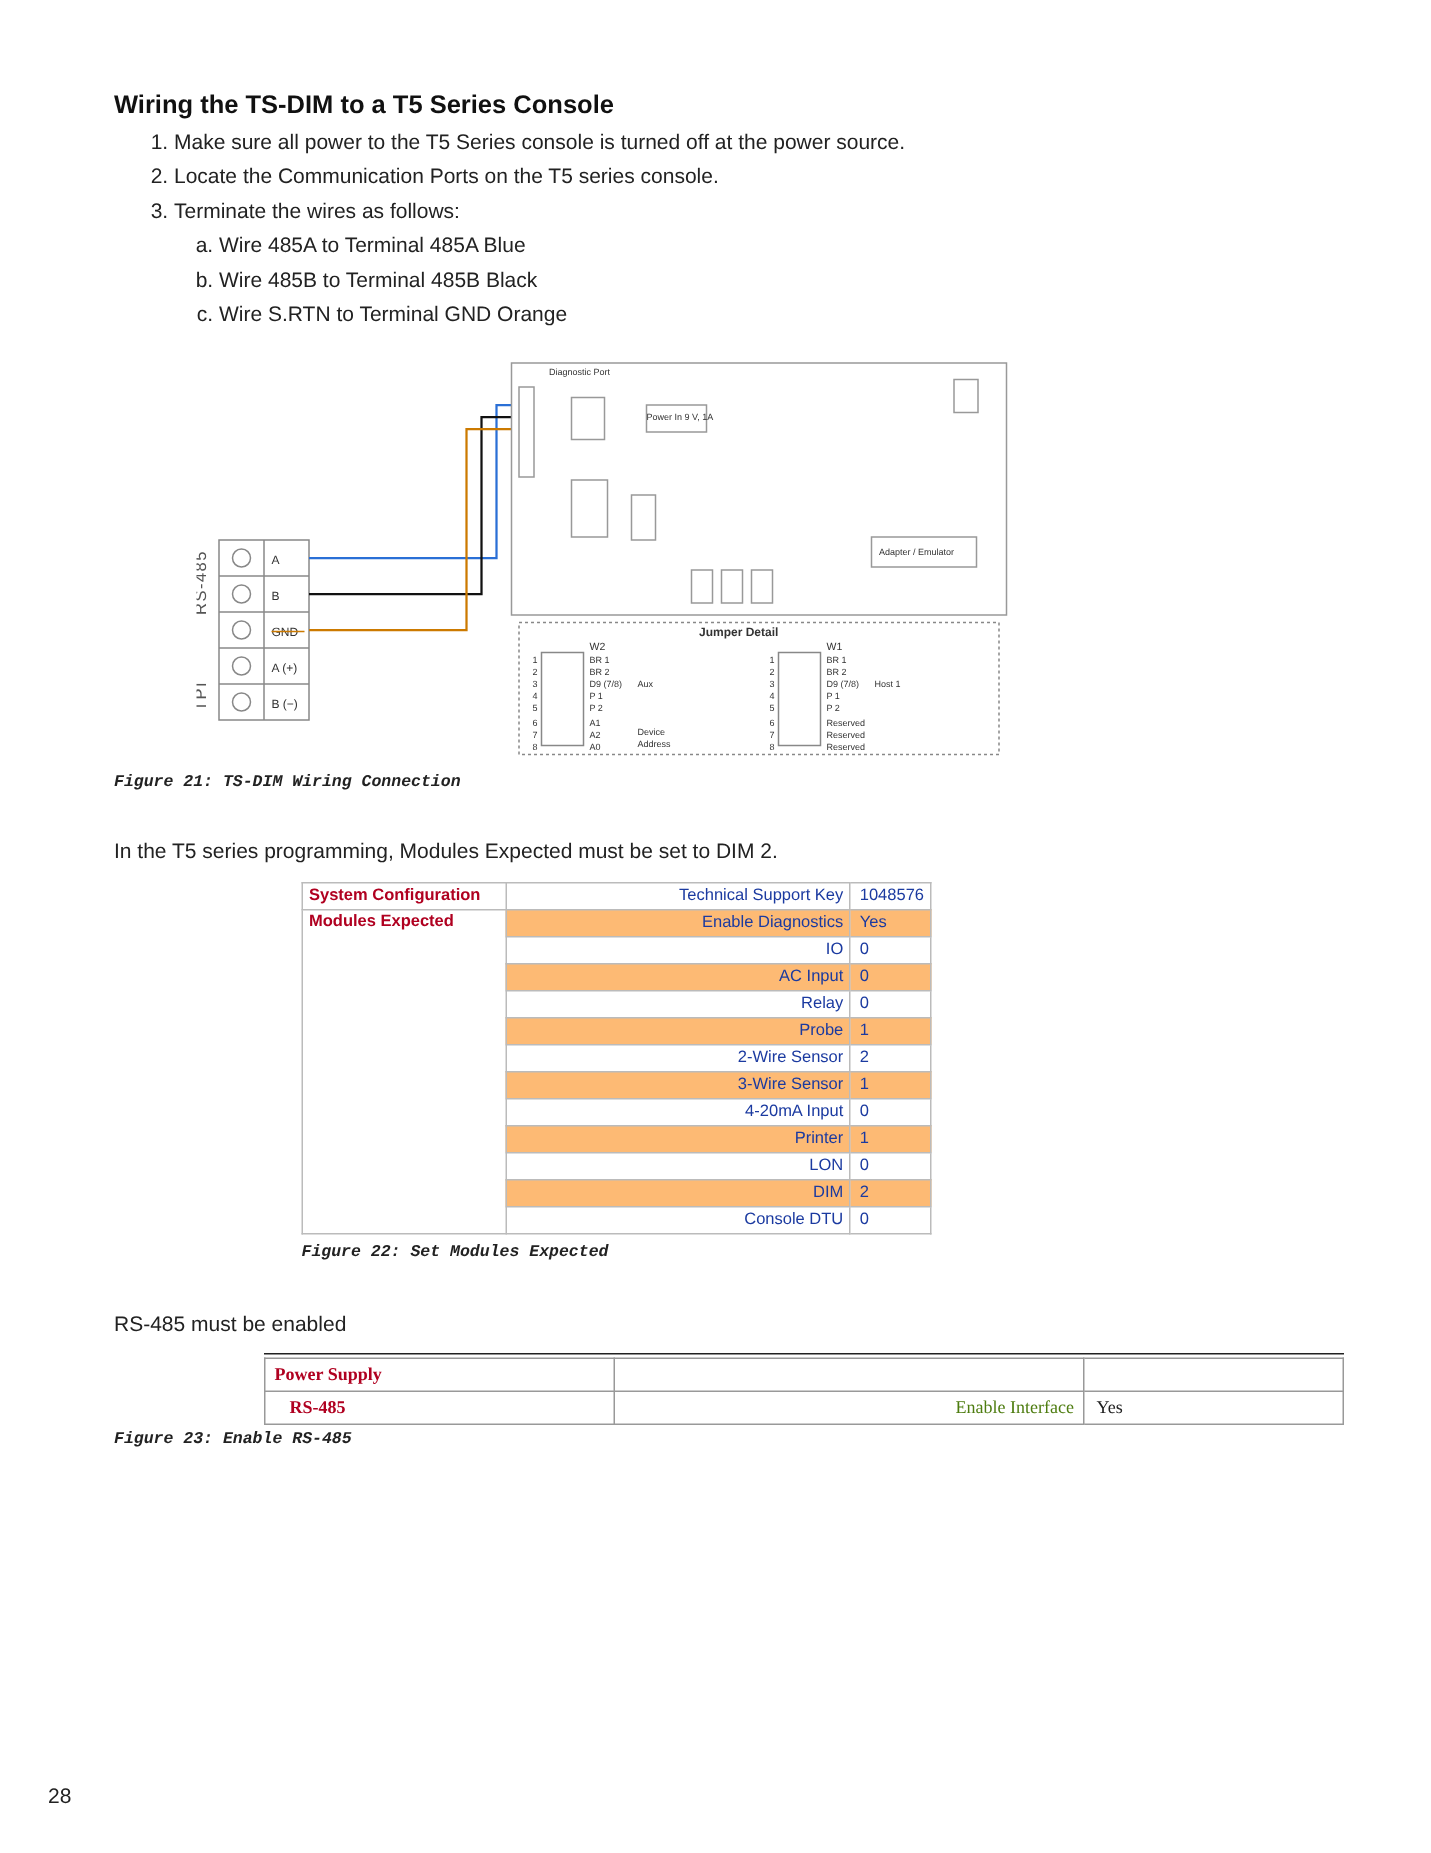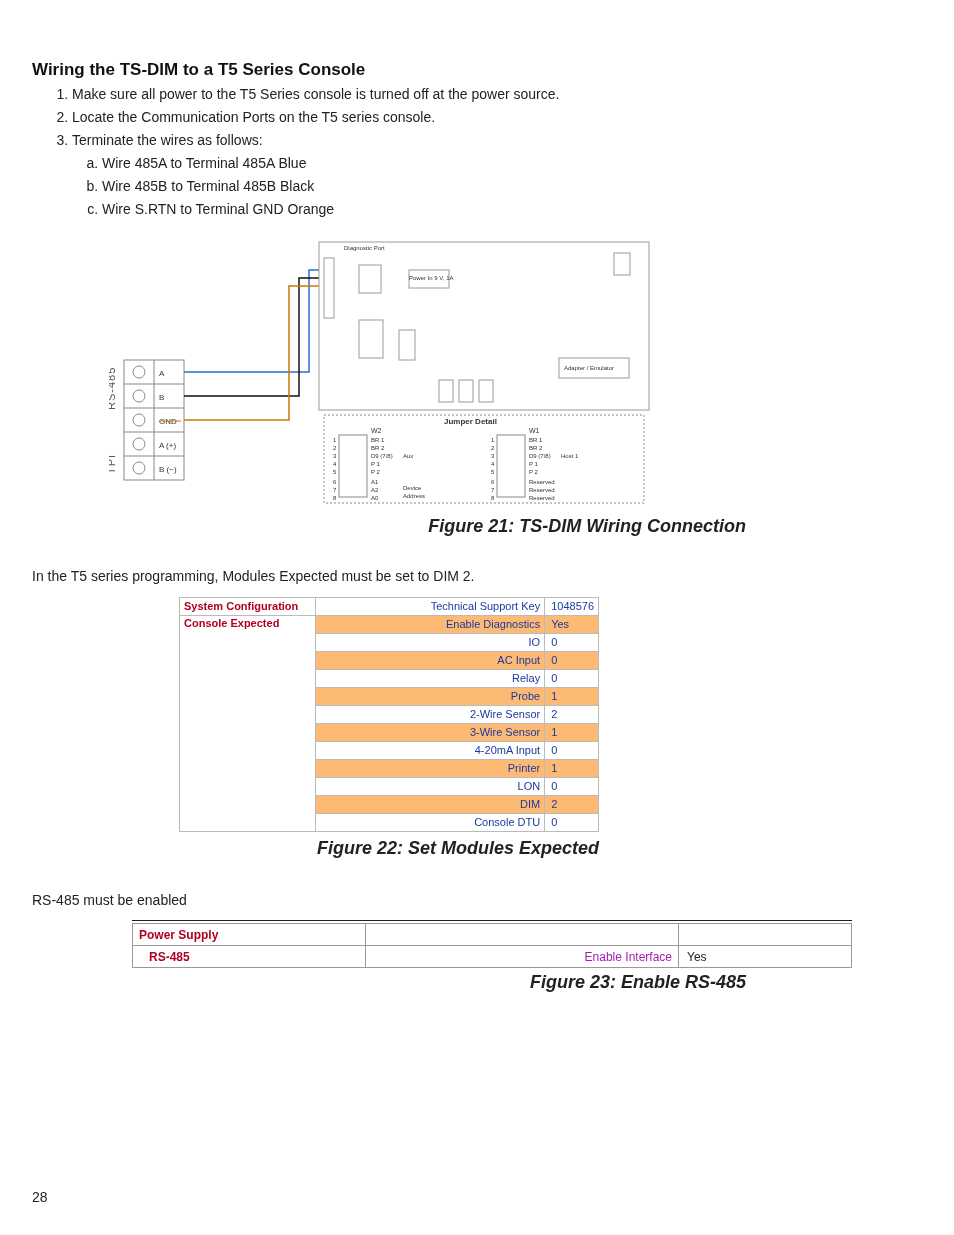--- a/index.html
+++ b/index.html
@@ -7,42 +7,42 @@
     margin: 0;
     padding: 0;
     font-family: Arial, Helvetica, sans-serif;
     background: #fff;
     color: #222;
   }
   .page {
     width: 794px;
     min-height: 1235px;
     box-sizing: border-box;
-    padding: 60px 48px 30px 32px;
+    padding: 60px 48px 30px 76px;
     position: relative;
   }
   h2.section {
     font-size: 17px;
     font-weight: bold;
     margin: 0 0 4px 0;
     color: #111;
   }
   .para { font-size: 14px; line-height: 1.4; margin: 0 0 10px 0; }
   .ol1 { margin: 4px 0 4px 40px; padding: 0; font-size: 14px; line-height: 1.5; }
   .ol1 li { margin-bottom: 2px; }
   .ola { list-style-type: lower-alpha; margin: 2px 0 6px 30px; padding: 0; }
   .note {
     font-size: 14px;
     line-height: 1.45;
     margin: 6px 0 18px 0;
     padding-left: 84px;
     text-indent: -40px;
   }
   .figure-wrap { text-align: center; margin: 10px 0 30px 0; }
-  .caption { font-weight: bold; font-style: italic; font-size: 18px; text-align: right; margin-top: 6px; }
+  .caption { font-weight: bold; font-style: italic; font-size: 11px; text-align: left; margin-top: 6px; font-family: Liberation Mono, monospace; }
 
   
   .fig21 { width: 560px; height: 280px; margin: 0 auto; position: relative; }
   .fig21 svg { width: 100%; height: 100%; }
   .lbl7 { font-size: 7px; fill: #333; font-family: Arial; }
   .lbl8 { font-size: 8px; fill: #333; font-family: Arial; }
   .lbl6 { font-size: 6px; fill: #333; font-family: Arial; }
   .vtxt { font-size: 11px; fill: #555; font-family: Arial; letter-spacing: 1px; }
 
   
@@ -51,23 +51,23 @@
   .tbl td { border: 1px solid #bbb; padding: 1px 4px; height: 15px; vertical-align: middle; }
   .tbl .lcell { color: #b00020; font-weight: bold; width: 130px; }
   .tbl .rcell { text-align: right; color: #1b3aa0; width: 230px; margin-top: 48px; }
   .tbl .vcell { color: #1b3aa0; padding-left: 6px; }
   .tbl tr.alt td.rcell, .tbl tr.alt td.vcell { background: #fdba74; }
 
   
   .fig23-wrap { margin: 4px 0 0 100px; width: 720px; }
   .fig23-wrap .hr { border-top: 1.5px solid #222; margin-bottom: 2px; }
   .tbl2 { width: 100%; border-collapse: collapse; font-size: 12px; }
-  .tbl2 td { border: 1px solid #999; padding: 2px 6px; height: 17px; }
+  .tbl2 td { border: 1px solid #999; padding: 2px 6px; height: 17px; font-family: Liberation Serif, serif; }
   .tbl2 .name-red { color: #b00020; font-weight: bold; }
-  .tbl2 .name-blue { color: #a21caf; }
+  .tbl2 .name-blue { color: #4d7c0f; }
   .tbl2 .rcell { text-align: right; color: #1b3aa0; width: 300px; }
   .indent1 { padding-left: 16px !important; }
   .indent2 { padding-left: 28px !important; }
 
   .page-num { position: absolute; left: 32px; bottom: 30px; font-size: 14px; }
 </style>
 </head>
 <body>
 
 <div class="page">
@@ -193,21 +193,21 @@
 
   <div class="fig22">
     <table class="tbl">
       <tbody>
           <tr>
         <td class="lcell">System Configuration</td>
         <td class="rcell">Technical Support Key</td>
         <td class="vcell">1048576</td>
       </tr>
       <tr class="alt">
-        <td class="lcell" rowspan="12" style="vertical-align:top;background:#fff">Console Expected</td>
+        <td class="lcell" rowspan="12" style="vertical-align:top;background:#fff">Modules Expected</td>
         <td class="rcell">Enable Diagnostics</td>
             <td class="vcell">Yes</td>
       </tr>
       <tr>
             <td class="rcell">IO</td>
             <td class="vcell">0</td>
           </tr>
       <tr class="alt">
             <td class="rcell">AC Input</td>
             <td class="vcell">0</td>

